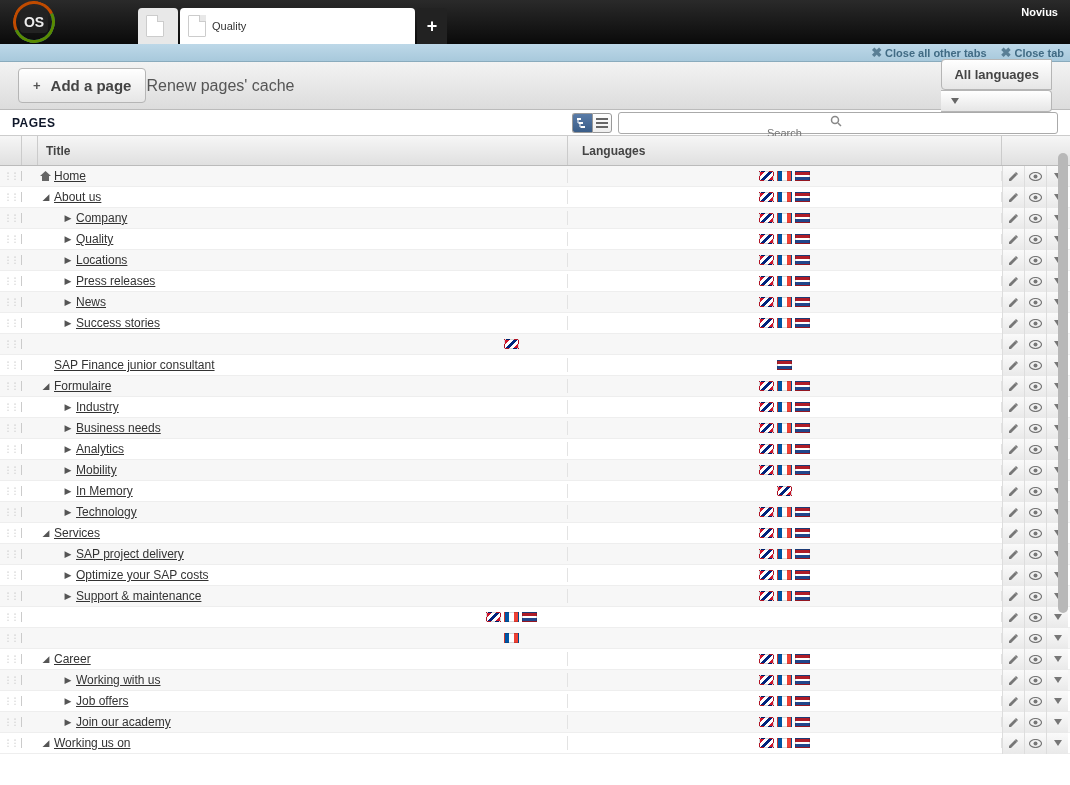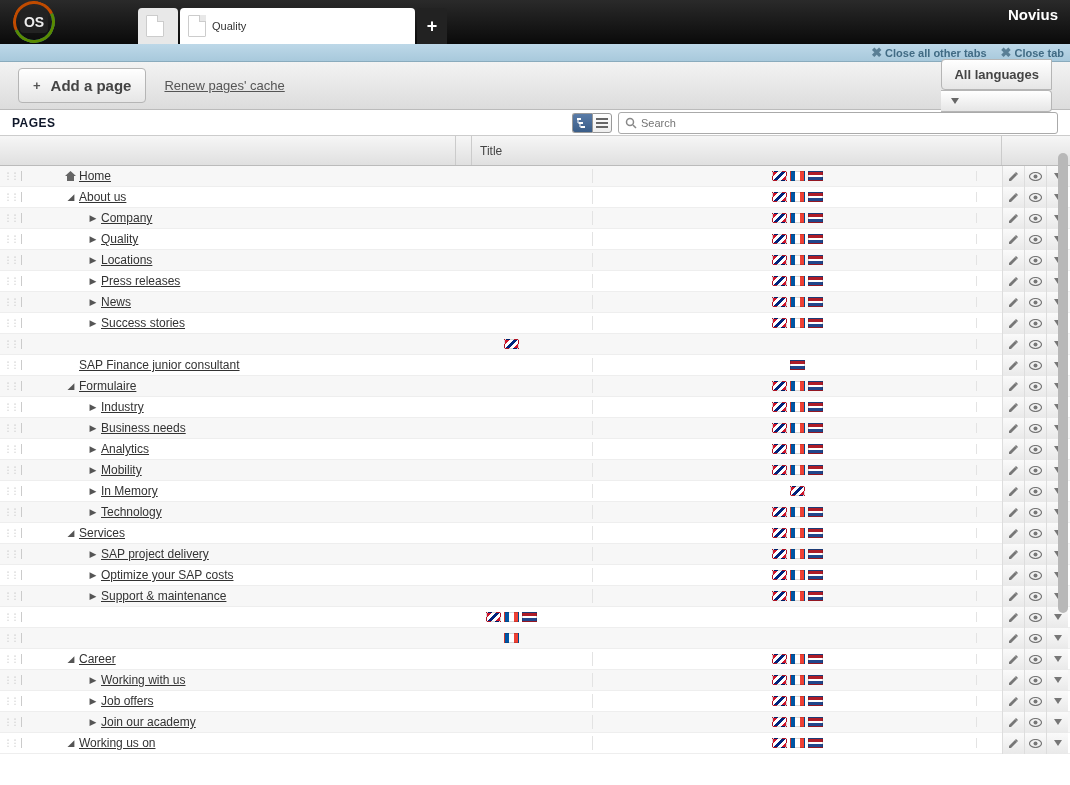--- a/index.html
+++ b/index.html
@@ -15,57 +15,57 @@
 
 .tab-strip { display: flex; align-items: flex-end; margin-left: 80px; height: 44px; }
 .tab { height: 36px; background: #f5f5f5; border-radius: 4px 4px 0 0; display: flex; align-items: center; padding: 0 8px; margin-right: 2px; min-width: 40px; }
 .tab.icon-only { background: #e8e8e8; }
 .tab .page-ico { width: 18px; height: 22px; background: #fff; border: 1px solid #ccc; border-radius: 1px; position: relative; margin-right: 6px; }
 .tab .page-ico::after { content: ''; position: absolute; right: -1px; top: -1px; width: 6px; height: 6px; background: #e8e8e8; border-left: 1px solid #ccc; border-bottom: 1px solid #ccc; }
 .tab.active { background: #fff; }
 .tab-label { color: #666; font-size: 11px; }
 .tab.active .tab-label { color: #333; }
 .tab.add { background: #222; color: #fff; font-size: 18px; font-weight: bold; justify-content: center; width: 30px; min-width: 30px; cursor: pointer; }
-.brand { position: absolute; right: 12px; top: 6px; color: #fff; font-size: 15px; font-weight: bold; }
+.brand { position: absolute; right: 12px; top: 6px; color: #fff; font-size: 11px; font-weight: bold; }
 
 .subbar { background: linear-gradient(#bdd8e8, #a8c9dc); height: 18px; display: flex; justify-content: flex-end; align-items: center; padding: 0 6px; border-bottom: 1px solid #8aabbd; }
 .subbar a { color: #416b84; font-size: 11px; font-weight: bold; text-decoration: none; margin-left: 14px; display: flex; align-items: center; }
 .subbar .x-ico { color: #5a7f95; font-weight: bold; margin-right: 3px; font-size: 13px; }
 
 .toolbar { background: linear-gradient(#f3f3f3, #dcdcdc); height: 48px; display: flex; align-items: center; padding: 0 18px; border-bottom: 1px solid #bbb; position: relative; }
 .btn-add { background: linear-gradient(#fff, #e6e6e6); border: 1px solid #b5b5b5; border-radius: 4px; padding: 8px 14px; display: flex; align-items: center; cursor: pointer; color: #444; font-size: 15px; font-weight: bold; box-shadow: 0 1px 0 rgba(255,255,255,.7) inset; }
 .btn-add .plus { font-size: 13px; font-weight: bold; margin-right: 10px; color: #555; }
-.renew { margin-left: 18px; color: #555; text-decoration: underline; font-size: 13px; cursor: pointer; }
+.renew { color: #555; font-size: 16px; cursor: pointer; }
 .lang-dd { position: absolute; right: 18px; display: flex; flex-direction: column; }
 .lang-dd .main { background: linear-gradient(#fff, #e6e6e6); border: 1px solid #b5b5b5; border-radius: 4px 0 0 4px; padding: 7px 12px; font-size: 13px; font-weight: bold; color: #444; cursor: pointer; }
 .lang-dd .caret { background: linear-gradient(#fff, #e6e6e6); border: 1px solid #b5b5b5; border-left: none; border-radius: 0 4px 4px 0; padding: 7px 10px; cursor: pointer; display: flex; align-items: center; }
 .lang-dd .caret svg { display: block; }
 
 .pages-header { height: 26px; display: flex; align-items: center; padding: 0 12px; border-bottom: 1px solid #ccc; justify-content: space-between; }
 .pages-title { font-weight: bold; font-size: 12px; color: #0f172a; letter-spacing: .5px; }
 .pages-controls { display: flex; align-items: center; }
 .view-toggle { display: flex; margin-right: 6px; }
 .view-toggle .vb { width: 20px; height: 20px; border: 1px solid #999; display: flex; align-items: center; justify-content: center; cursor: pointer; background: linear-gradient(#fff,#eee); }
 .view-toggle .vb.active { background: linear-gradient(#5a7ca8,#3a5d88); }
 .view-toggle .vb:first-child { border-radius: 3px 0 0 3px; border-right: none; }
 .view-toggle .vb:last-child { border-radius: 0 3px 3px 0; }
-.search-wrap { display: flex; align-items: center; border: 1px solid #aaa; border-radius: 3px; background: #fff; padding: 2px 6px; width: 440px; height: 22px; }
+.search-wrap { display: flex; align-items: center; border: 1px solid #aaa; border-radius: 3px; background: #fff; padding: 2px 6px; width: 440px; height: 22px; flex-direction: column; }
 .search-wrap svg { margin-right: 4px; flex-shrink: 0; }
 .search-wrap input { border: none; outline: none; font-size: 11px; color: #888; flex: 1; background: transparent; }
 
 .grid { width: 100%; position: relative; }
-.grid-head { display: flex; height: 30px; background: linear-gradient(#f6f6f6,#e0e0e0); border-bottom: 1px solid #bbb; font-weight: normal; color: #444; justify-content: flex-end; }
+.grid-head { display: flex; height: 30px; background: linear-gradient(#f6f6f6,#e0e0e0); border-bottom: 1px solid #bbb; font-weight: bold; color: #444; }
 .col-drag { width: 22px; border-right: 1px solid #cbcbcb; }
 .col-tree { width: 16px; border-right: 1px solid #cbcbcb; }
 .col-title { flex: 0 0 530px; padding-left: 8px; display: flex; align-items: center; border-right: 1px solid #cbcbcb; }
 .col-lang { flex: 1; display: flex; align-items: center; padding-left: 14px; border-right: 1px solid #cbcbcb; }
 .col-act { width: 68px; }
 
 .grid-body { }
-.row { display: flex; height: 21px; align-items: center; border-bottom: 1px solid #eee; gap: 25px; }
+.row { display: flex; height: 21px; align-items: center; border-bottom: 1px solid #eee; }
 .row:nth-child(odd) { background: #f7f7f7; }
 .row:nth-child(even) { background: #fff; }
 .row .col-drag { display: flex; align-items: center; justify-content: center; color: #bbb; cursor: move; font-size: 9px; letter-spacing: -2px; }
 .row .title-cell { flex: 0 0 546px; display: flex; align-items: center; border-right: 1px solid #e3e3e3; }
 .row .lang-cell { flex: 1; display: flex; align-items: center; justify-content: center; gap: 3px; border-right: 1px solid #e3e3e3; }
 .row .act-cell { width: 68px; display: flex; }
 .indent { display: inline-block; }
 .arrow { width: 12px; display: inline-flex; align-items: center; justify-content: center; color: #555; font-size: 9px; cursor: pointer; margin-right: 2px; }
 .home-ico { width: 12px; margin-right: 2px; display:inline-flex; align-items:center; }
 .page-link { color: #333; text-decoration: underline; cursor: pointer; }
@@ -159,20 +159,21 @@
       <input type="text" placeholder="Search" style="">
     </div>
   </div>
 </div>
 
 <div class="grid">
   <div class="grid-head">
     <div class="col-drag"></div>
     <div class="col-tree"></div>
     <div class="col-title">Title</div>
+    <div class="col-lang">Languages</div>
     <div class="col-act"></div>
   </div>
   <div class="grid-body" id="grid-body">
       <div class="row">
         <div class="col-drag">⋮⋮</div>
         <div class="title-cell">
           <span class="indent" style="width: 18px;"></span>
           <span class="home-ico">
             <svg width="11" height="10">
               <path d="M5.5 0L0 5h2v5h7V5h2z" fill="#666"></path>

